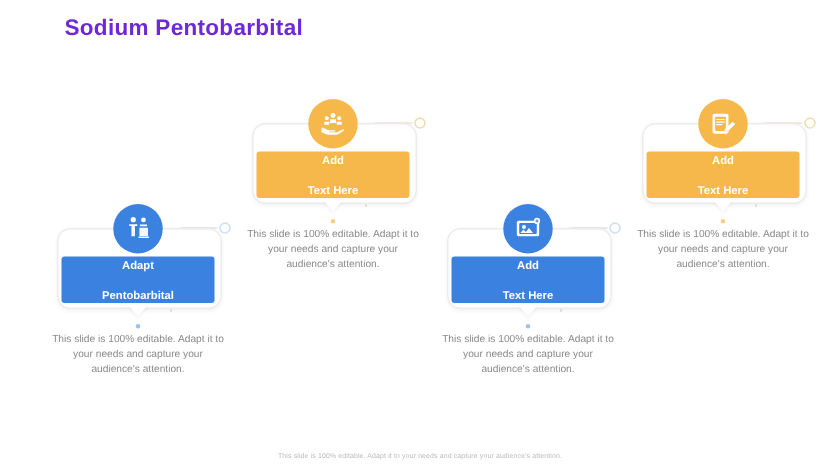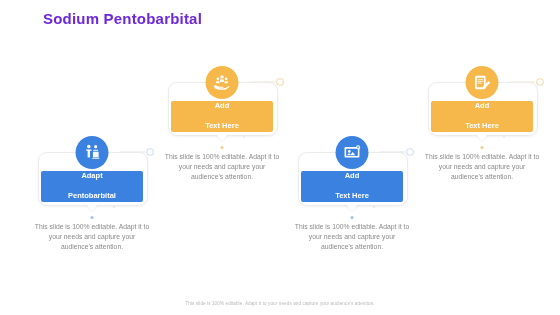--- a/index.html
+++ b/index.html
@@ -47,21 +47,21 @@
     border-right:7px solid transparent;
     border-top:8px solid #ffffff;
     filter:drop-shadow(0 1px 1px rgba(0,0,0,.06));
     z-index:2;
   }
 
   
   .banner{
     position:absolute;left:3px;top:35px;width:102px;height:31px;
     border-radius:2px;z-index:2;
-    display:flex;align-items:flex-start;justify-content:center;
+    display:flex;align-items:center;justify-content:center;
     text-align:center;
     color:#ffffff;font-size:7.5px;font-weight:bold;line-height:10px;
   }
   .banner span{display:block;padding:0 3px;}
 
   
   .dot{
     position:absolute;left:50%;transform:translateX(-50%);
     top:80px;width:3px;height:3px;border-radius:50%;
     z-index:3;

